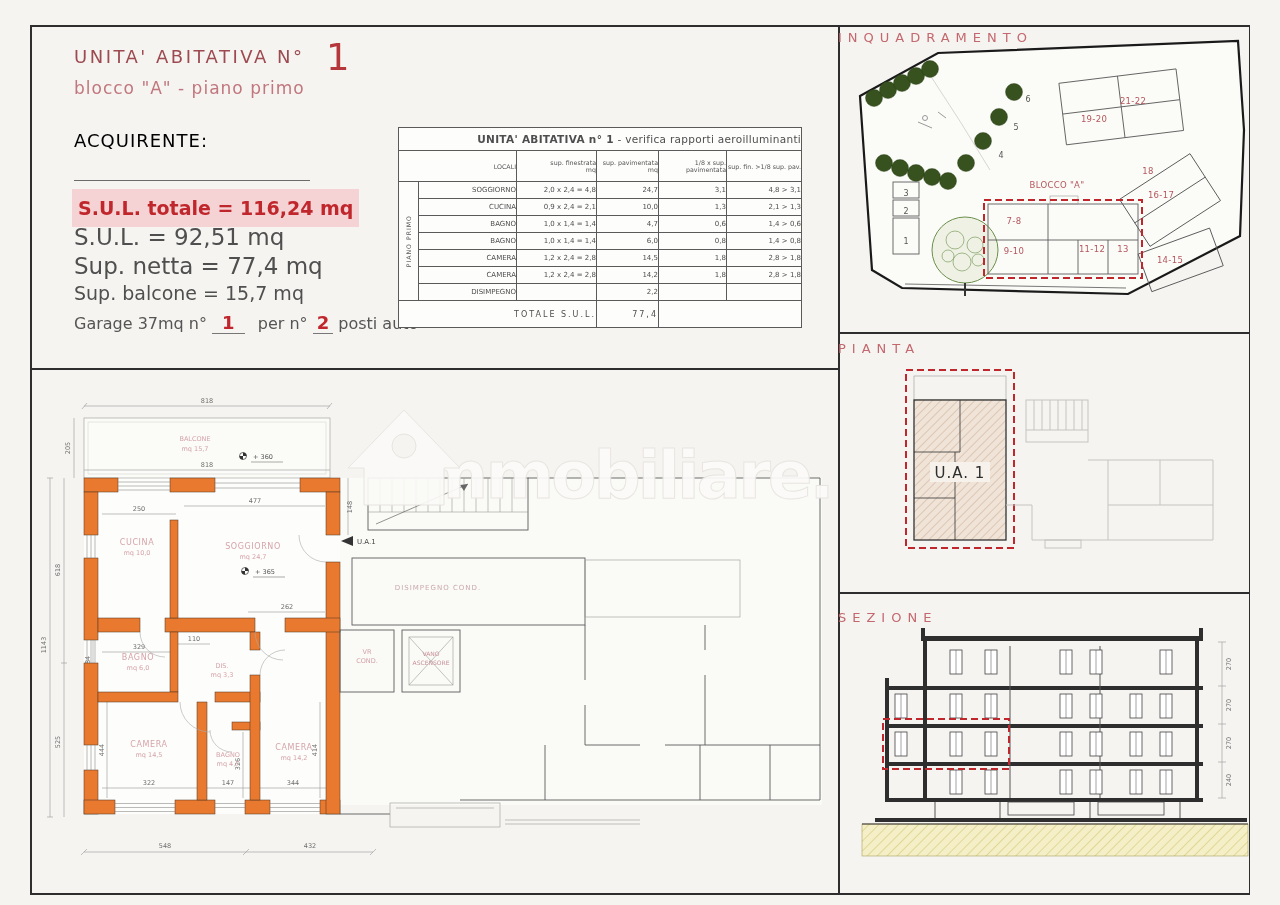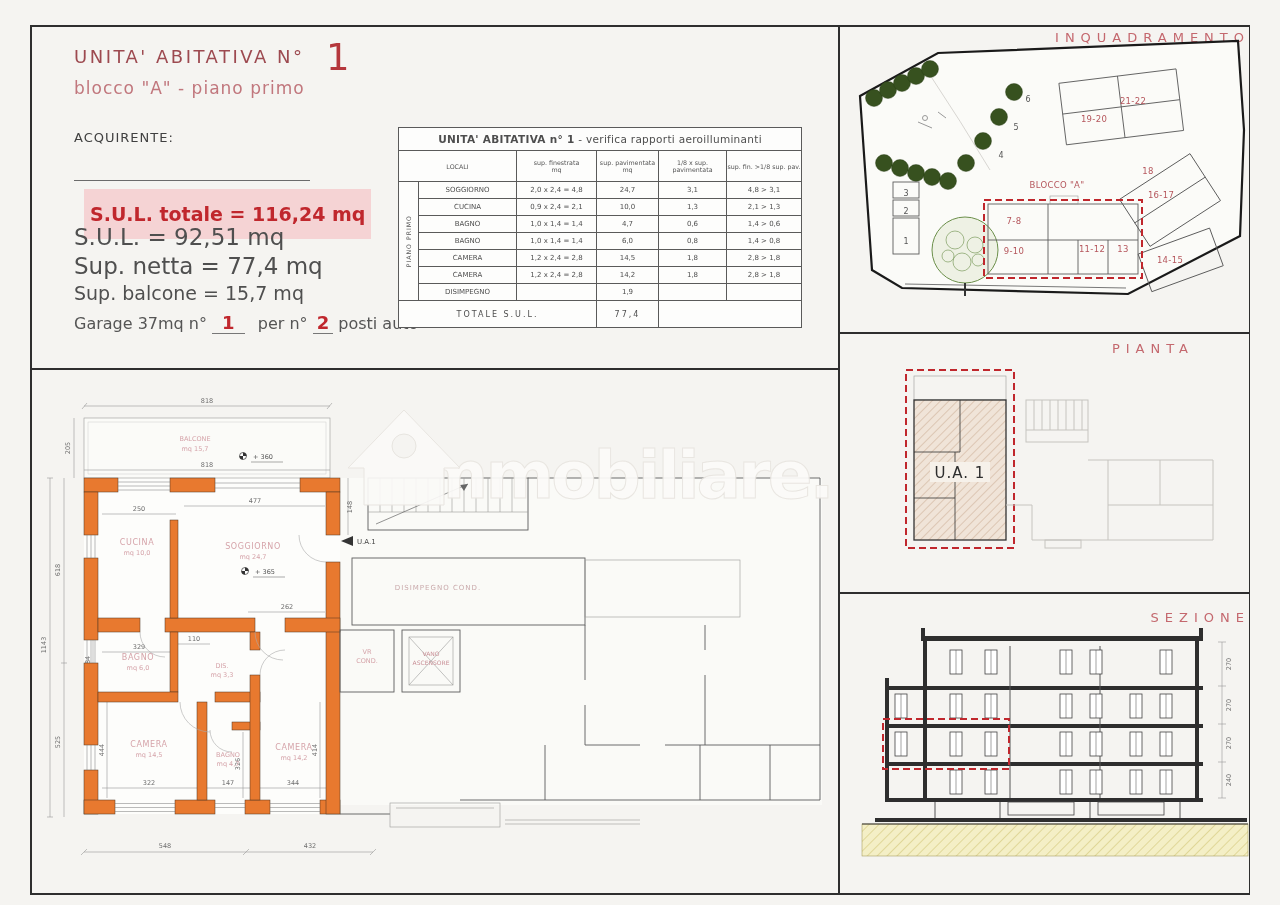--- a/index.html
+++ b/index.html
@@ -1,22 +1,22 @@
 <!DOCTYPE html>
 <html><head>
 <meta charset="utf-8">
 <style>
   html,body{margin:0;padding:0;background:#e9e8e5}
   .sheet{position:relative;width:1280px;height:905px;background:#f5f4f1;font-family:"DejaVu Sans",sans-serif;overflow:hidden}
   .abs{position:absolute}
   .bline{position:absolute;background:#2e2e2e}
-  .panel-title{position:absolute;color:#c4686e;letter-spacing:6px;font-size:13px;text-align:right;font-family:"DejaVu Sans",sans-serif}
+  .panel-title{position:absolute;color:#c4686e;letter-spacing:6px;font-size:13px;text-align:left;font-family:"DejaVu Sans",sans-serif}
   .gray-text{color:#4f4f4f}
   .aero{position:absolute;left:398px;top:127px;border-collapse:collapse;table-layout:fixed;width:403px;background:#fdfdfc;color:#4e4e4e;border:1.5px solid #3a3a3a}
-  .aero td,.aero th{border:1px solid #5a5a5a;font-weight:normal;text-align:center;vertical-align:middle;padding:0;overflow:hidden;font-family:"DejaVu Sans",sans-serif}
+  .aero td,.aero th{border:1px solid #5a5a5a;font-weight:normal;text-align:right;vertical-align:middle;padding:0;overflow:hidden;font-family:"DejaVu Sans",sans-serif}
   .aero .t-title td{font-size:10.5px;height:22px;letter-spacing:.3px}
   .aero th{font-size:6.3px;white-space:pre-line;height:30px;color:#555}
   .aero .r td{font-size:7px;height:16px}
   .aero .tot td{font-size:8px;height:26px;letter-spacing:2px}
   .vert{writing-mode:vertical-rl;transform:rotate(180deg);font-size:6.2px;letter-spacing:1px;margin:0 auto;color:#555}
   svg{position:absolute;overflow:visible}
   svg text{font-family:"DejaVu Sans",sans-serif}
   .w{fill:#e8792f;stroke:#4d3420;stroke-width:.5}
   .tl{stroke:#5c5c5c;stroke-width:.9;fill:none}
   .tl2{stroke:#9a9a98;stroke-width:.6;fill:none}
@@ -44,23 +44,23 @@
   <div class="bline" style="left:838px;top:25px;width:1.5px;height:869px"></div>
   <div class="bline" style="left:30px;top:368px;width:808px;height:1.5px"></div>
   <div class="bline" style="left:838px;top:332px;width:412px;height:1.5px"></div>
   <div class="bline" style="left:838px;top:592px;width:412px;height:1.5px"></div>
 
   <div class="abs" style="left:74px;top:46px;font-size:18px;letter-spacing:2.5px;color:#9d4a50">
     <span>UNITA' ABITATIVA  N°</span>
   </div>
   <div class="abs" style="left:326px;top:36px;font-size:37px;color:#b5373c">1</div>
   <div class="abs" style="left:74px;top:78px;font-size:17px;letter-spacing:1px;color:#c1777d">blocco "A" - piano primo</div>
-  <div class="abs" style="left:74px;top:130px;font-size:13px;letter-spacing:1px;color:#404040">ACQUIRENTE:</div>
+  <div class="abs" style="left:74px;top:130px;font-size:18px;letter-spacing:1px;color:#000000">ACQUIRENTE:</div>
   <div class="abs" style="left:74px;top:180px;width:236px;height:1px;background:#6b6b6b"></div>
-  <div class="abs" style="left:84px;top:189px;font-size:19px;font-weight:bold;color:#c0272d;background:#f5d3d4;padding:14px 6px">S.U.L. totale = 116,24 mq</div>
+  <div class="abs" style="left:72px;top:189px;font-size:19px;font-weight:bold;color:#c0272d;background:#f5d3d4;padding:8px 6px">S.U.L. totale = 116,24 mq</div>
   <div class="abs gray-text" style="left:74px;top:224px;font-size:23px">S.U.L. = 92,51 mq</div>
   <div class="abs gray-text" style="left:74px;top:253px;font-size:23px">Sup. netta = 77,4 mq</div>
   <div class="abs gray-text" style="left:74px;top:282px;font-size:19px">Sup. balcone = 15,7 mq</div>
   <div class="abs" style="left:74px;top:312px;font-size:16px;color:#555">
     <span>Garage 37mq n°</span>
     <span style="color:#c0272d;font-weight:bold;font-size:18px;border-bottom:1.5px solid #777;padding:0 10px">1</span>
     <span style="margin-left:8px">per n°</span>
     <span style="color:#c0272d;font-weight:bold;font-size:18px;border-bottom:1.5px solid #777;padding:0 4px">2</span>
     <span>posti auto</span>
   </div>
@@ -129,21 +129,21 @@
     <tr class="r">
           <td>CAMERA</td>
           <td>1,2 x 2,4 = 2,8</td>
           <td>14,2</td>
           <td>1,8</td>
           <td>2,8 &gt; 1,8</td>
         </tr>
     <tr class="r">
           <td>DISIMPEGNO</td>
           <td></td>
-          <td>1,9</td>
+          <td>2,2</td>
           <td></td>
           <td></td>
         </tr>
     <tr class="tot">
       <td colspan="3">TOTALE  S.U.L.</td>
       <td>77,4</td>
       <td colspan="2"></td>
     </tr>
   </tbody>
     </table>

